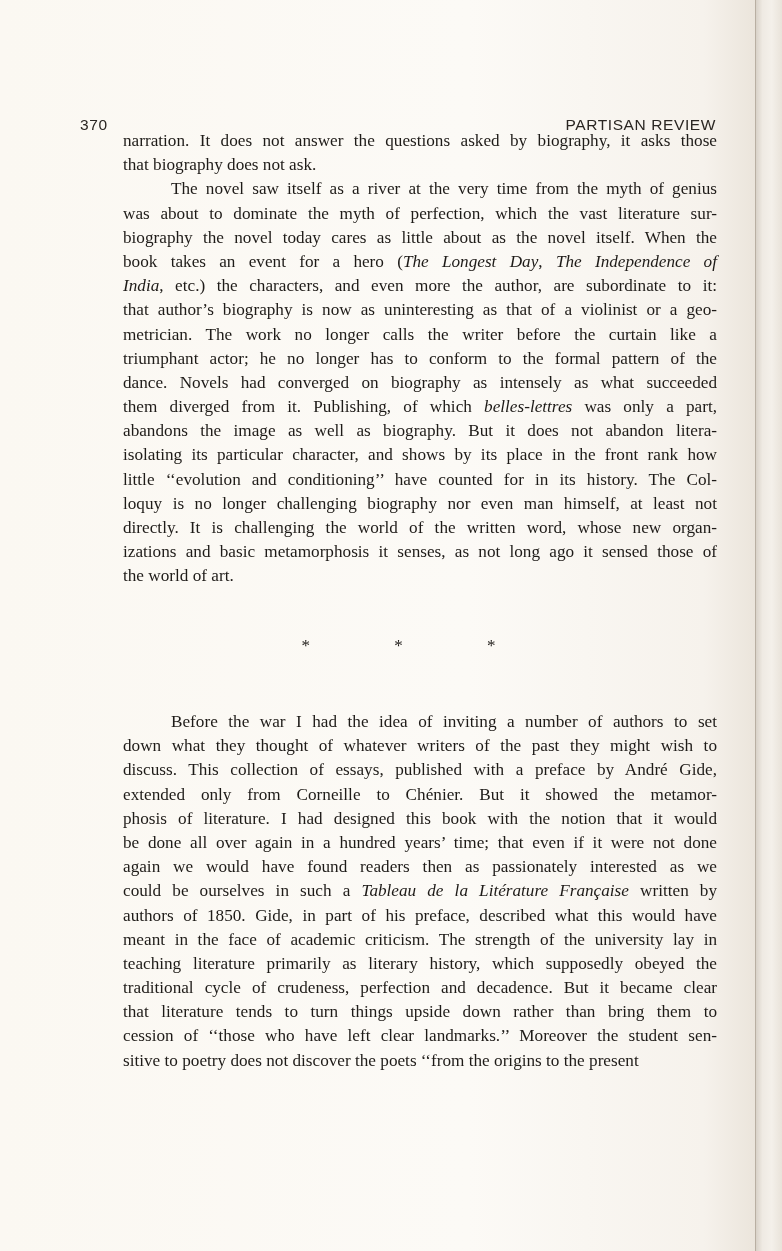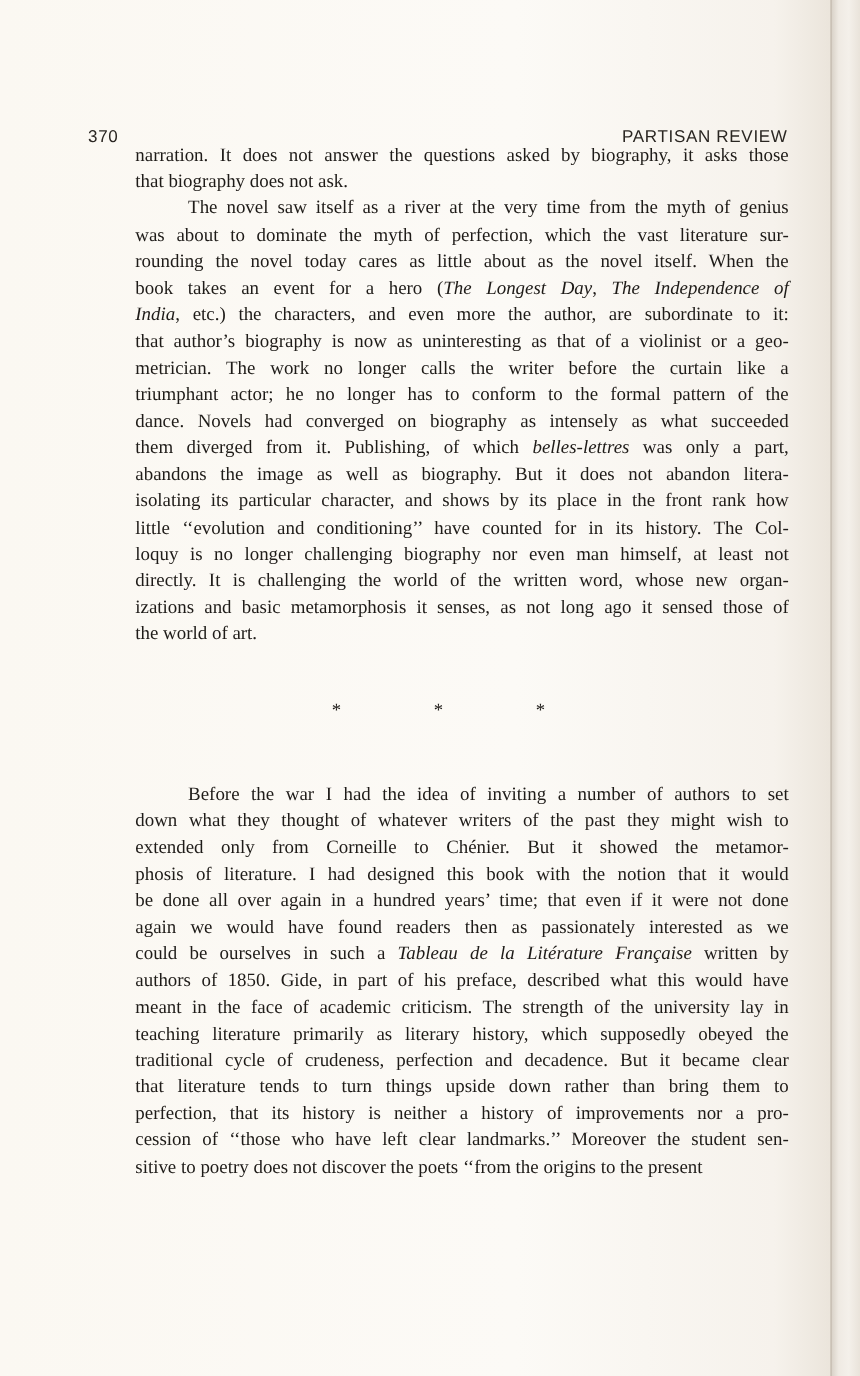--- a/index.html
+++ b/index.html
@@ -53,21 +53,21 @@
 <div class="header">
   <span class="page-num">370</span>
   <span class="running-head">PARTISAN REVIEW</span>
 </div>
 
 <div class="body-text" id="block1">
     <span class="line">narration. It does not answer the questions asked by biography, it asks those</span>
     <span class="line last">that biography does not ask.</span>
     <span class="line indent">The novel saw itself as a river at the very time from the myth of genius</span>
     <span class="line">was about to dominate the myth of perfection, which the vast literature sur-</span>
-    <span class="line">rounding the novel today cares as little about as the novel itself. When the</span>
+    <span class="line">biography the novel today cares as little about as the novel itself. When the</span>
     <span class="line">book takes an event for a hero (<i>The Longest Day</i>, <i>The Independence of</i></span>
     <span class="line"><i>India</i>, etc.) the characters, and even more the author, are subordinate to it:</span>
     <span class="line">that author’s biography is now as uninteresting as that of a violinist or a geo-</span>
     <span class="line">metrician. The work no longer calls the writer before the curtain like a</span>
     <span class="line">triumphant actor; he no longer has to conform to the formal pattern of the</span>
     <span class="line">dance. Novels had converged on biography as intensely as what succeeded</span>
     <span class="line">them diverged from it. Publishing, of which <i>belles-lettres</i> was only a part,</span>
     <span class="line">abandons the image as well as biography. But it does not abandon litera-</span>
     <span class="line">isolating its particular character, and shows by its place in the front rank how</span>
     <span class="line">little ‘‘evolution and conditioning’’ have counted for in its history. The Col-</span>
@@ -79,26 +79,26 @@
 
 <div class="asterisks">
   <span>*</span>
   <span>*</span>
   <span>*</span>
 </div>
 
 <div class="body-text para2" id="block2">
     <span class="line indent">Before the war I had the idea of inviting a number of authors to set</span>
     <span class="line">down what they thought of whatever writers of the past they might wish to</span>
+    <span class="line">discuss. This collection of essays, published with a preface by André Gide,</span>
     <span class="line">extended only from Corneille to Chénier. But it showed the metamor-</span>
     <span class="line">phosis of literature. I had designed this book with the notion that it would</span>
     <span class="line">be done all over again in a hundred years’ time; that even if it were not done</span>
     <span class="line">again we would have found readers then as passionately interested as we</span>
     <span class="line">could be ourselves in such a <i>Tableau de la Litérature Française</i> written by</span>
     <span class="line">authors of 1850. Gide, in part of his preface, described what this would have</span>
     <span class="line">meant in the face of academic criticism. The strength of the university lay in</span>
     <span class="line">teaching literature primarily as literary history, which supposedly obeyed the</span>
     <span class="line">traditional cycle of crudeness, perfection and decadence. But it became clear</span>
     <span class="line">that literature tends to turn things upside down rather than bring them to</span>
-    <span class="line">perfection, that its history is neither a history of improvements nor a pro-</span>
     <span class="line">cession of ‘‘those who have left clear landmarks.’’ Moreover the student sen-</span>
     <span class="line last">sitive to poetry does not discover the poets ‘‘from the origins to the present</span>
   </div>
 
 </body></html>

